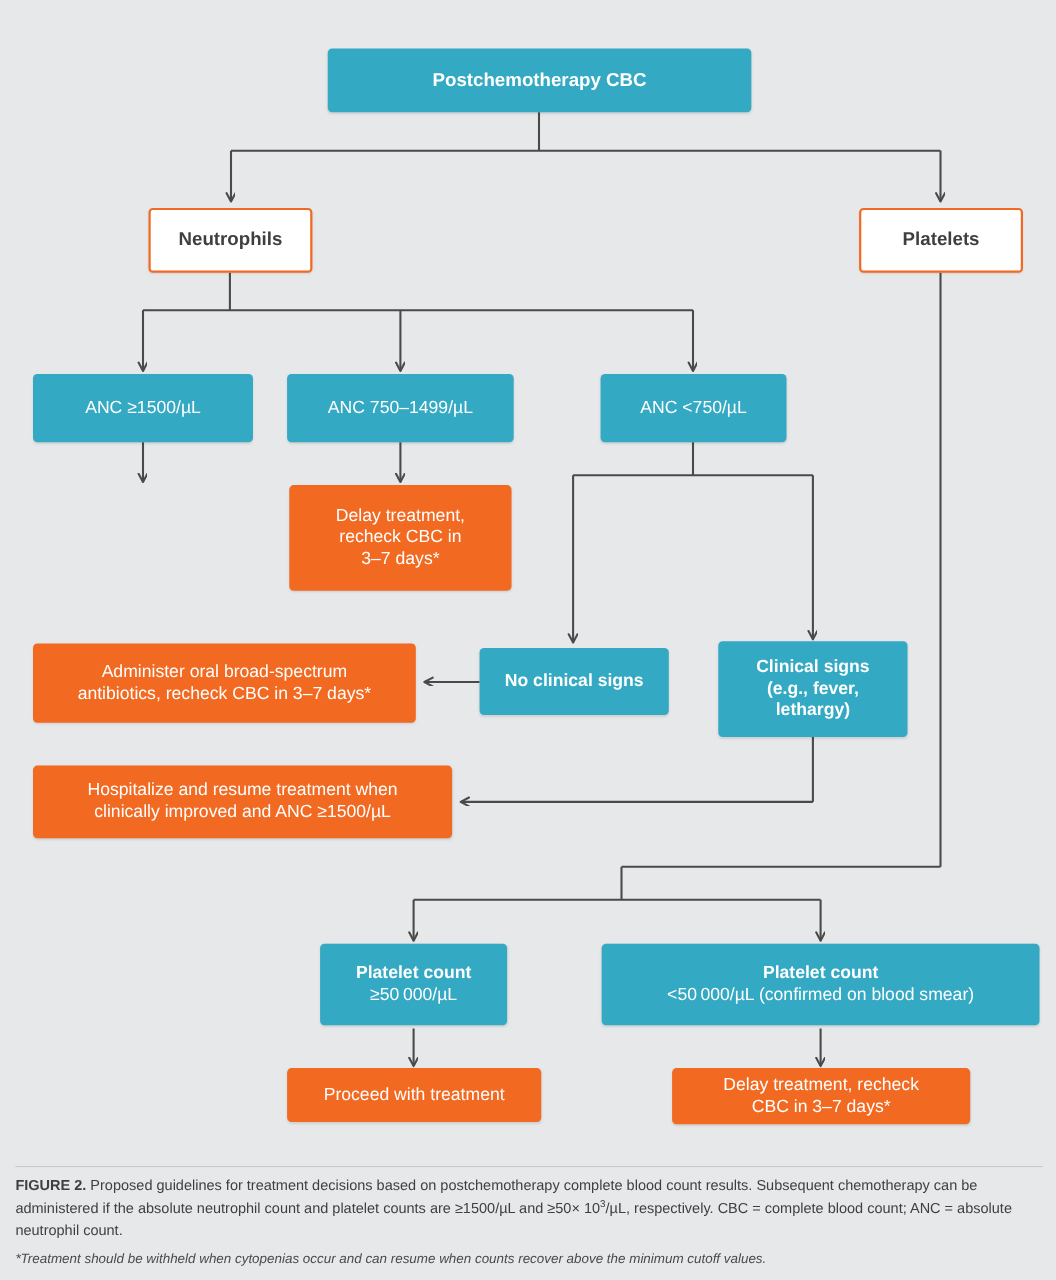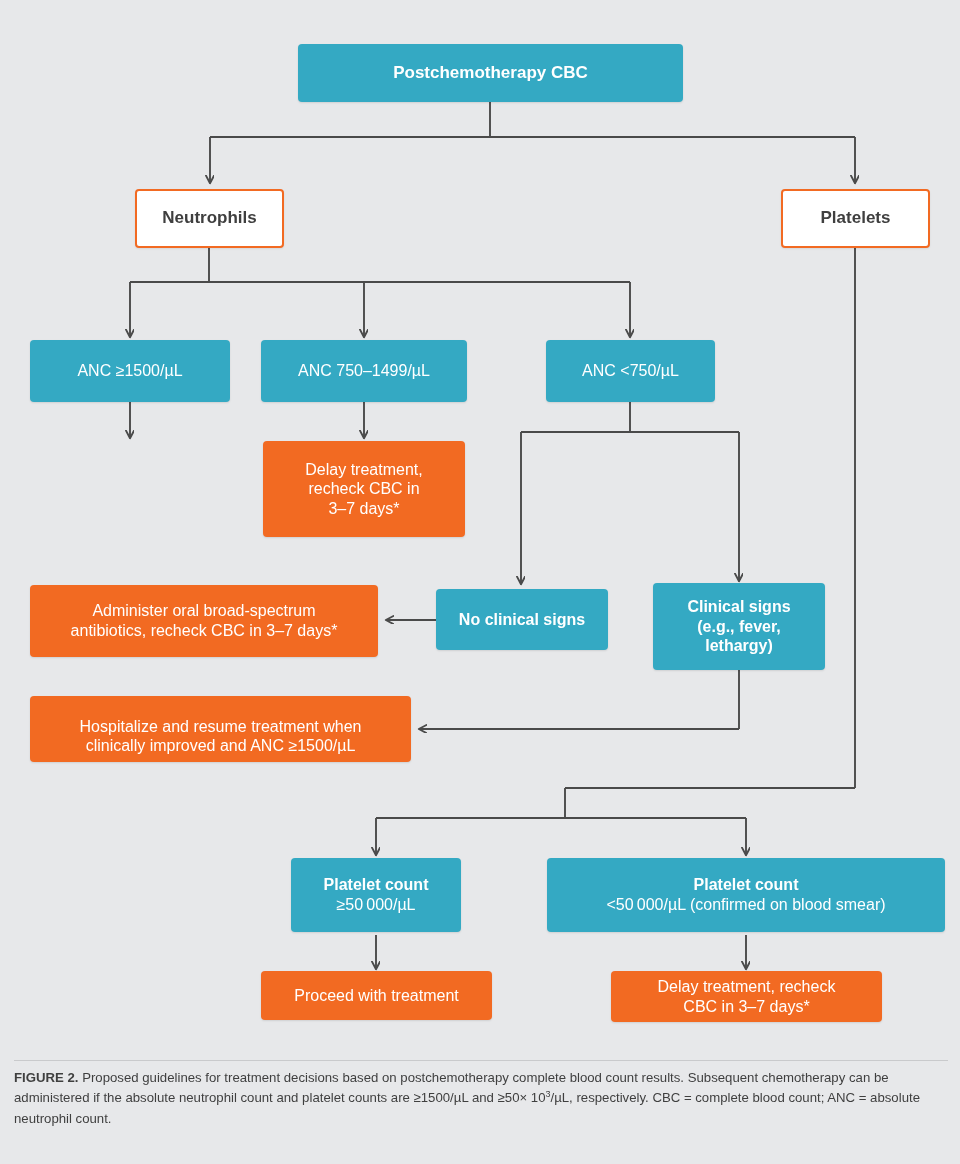--- a/index.html
+++ b/index.html
@@ -153,21 +153,21 @@
   </div>
 
   <div class="node teal b t16" style="left:653px;top:583px;width:172px;height:87px;">
     <span class="inner">
       <span class="l1">Clinical signs</span>
       <span class="l2">(e.g., fever,</span>
       <span class="l2">lethargy)</span>
     </span>
   </div>
 
-  <div class="node orange n t16" style="left:30px;top:696px;width:381px;height:66px;align-items:flex-end;">
+  <div class="node orange n t16" style="left:30px;top:696px;width:381px;height:66px;">
     <span class="inner">
       <span class="l1">Hospitalize and resume treatment when</span>
       <span class="l2">clinically improved and ANC ≥1500/µL</span>
     </span>
   </div>
 
   <div class="node teal n t16" style="left:291px;top:858px;width:170px;height:74px;">
     <span class="inner">
       <span class="l1 b">Platelet count</span>
       <span class="l2">≥50 000/µL</span>
@@ -192,14 +192,17 @@
     </span>
   </div>
 
   <div id="caption">
     <div class="divider"></div>
     <div id="cap-text">
       <span class="fignum">FIGURE 2.</span><span> Proposed guidelines for treatment decisions based on postchemotherapy complete blood count results. Subsequent chemotherapy can be administered if the absolute neutrophil count and platelet counts are ≥1500/µL and ≥50× 10</span><sup>3</sup><span>/µL, respectively. CBC = complete blood count; ANC = absolute neutrophil count.</span>
     </div>
   </div>
 
+  <div id="footnote">
+    <span>*Treatment should be withheld when cytopenias occur and can resume when counts recover above the minimum cutoff values.</span>
+  </div>
 
 </div>
 
 </body></html>

